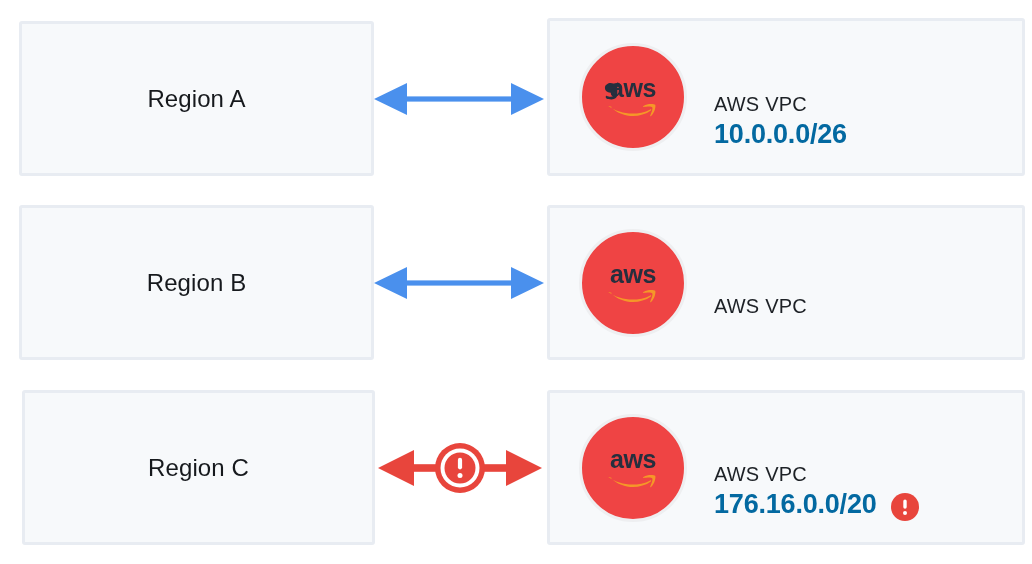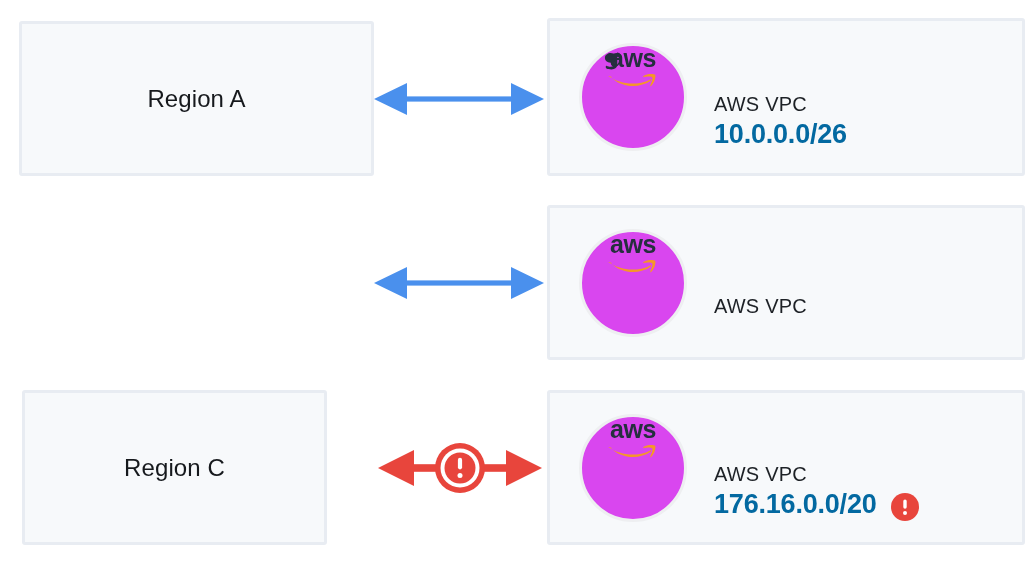--- a/index.html
+++ b/index.html
@@ -39,21 +39,21 @@
     width: 355px;
     height: 155px;
     box-sizing: border-box;
     background: #f7f9fb;
     border: 3px solid #e8ecf2;
     border-radius: 3px;
     display: flex;
     align-items: center;
     justify-content: center;
   }
-  .row-2 .region-box { left: 22px; width: 305px; }
+  .row-2 .region-box { left: 22px; width: 353px; }
 
   .region-label {
     font-size: 24px;
     color: #16191d;
     letter-spacing: 0.1px;
     font-weight: 400;
   }
 
   
   .connector {
@@ -80,24 +80,25 @@
     display: flex;
     align-items: center;
   }
   .row-0 .vpc-card { top: -3px; height: 158px; }
 
   .aws-badge {
     width: 108px;
     height: 108px;
     margin-left: 29px;
     border-radius: 50%;
-    background: #d946ef;
+    background: #ef4444;
     border: 3px solid #eeeff1;
     box-sizing: border-box;
     display: flex;
+    align-items: center;
     justify-content: center;
     flex: 0 0 auto;
   }
   .aws-badge svg { display: block; }
 
   .vpc-text {
     margin-left: 27px;
     display: flex;
     flex-direction: column;
     justify-content: space-between;
@@ -179,20 +180,23 @@
         <div class="vpc-cidr-line">
           <span class="vpc-cidr">10.0.0.0/26</span>
 
         </div>
       </div>
     </div>
   </div>
 
   <div class="row row-1">
 
+    <div class="region-box">
+      <span class="region-label">Region B</span>
+    </div>
 
     <div class="connector">
       <svg width="170" height="54" viewBox="0 0 170 54" xmlns="http://www.w3.org/2000/svg">
         <g fill="#4a90ed">
           <polygon points="0,27 33,11 33,43"></polygon>
           <rect x="31" y="24.4" width="108" height="5.2"></rect>
           <polygon points="170,27 137,11 137,43"></polygon>
         </g>
       </svg>
     </div>

